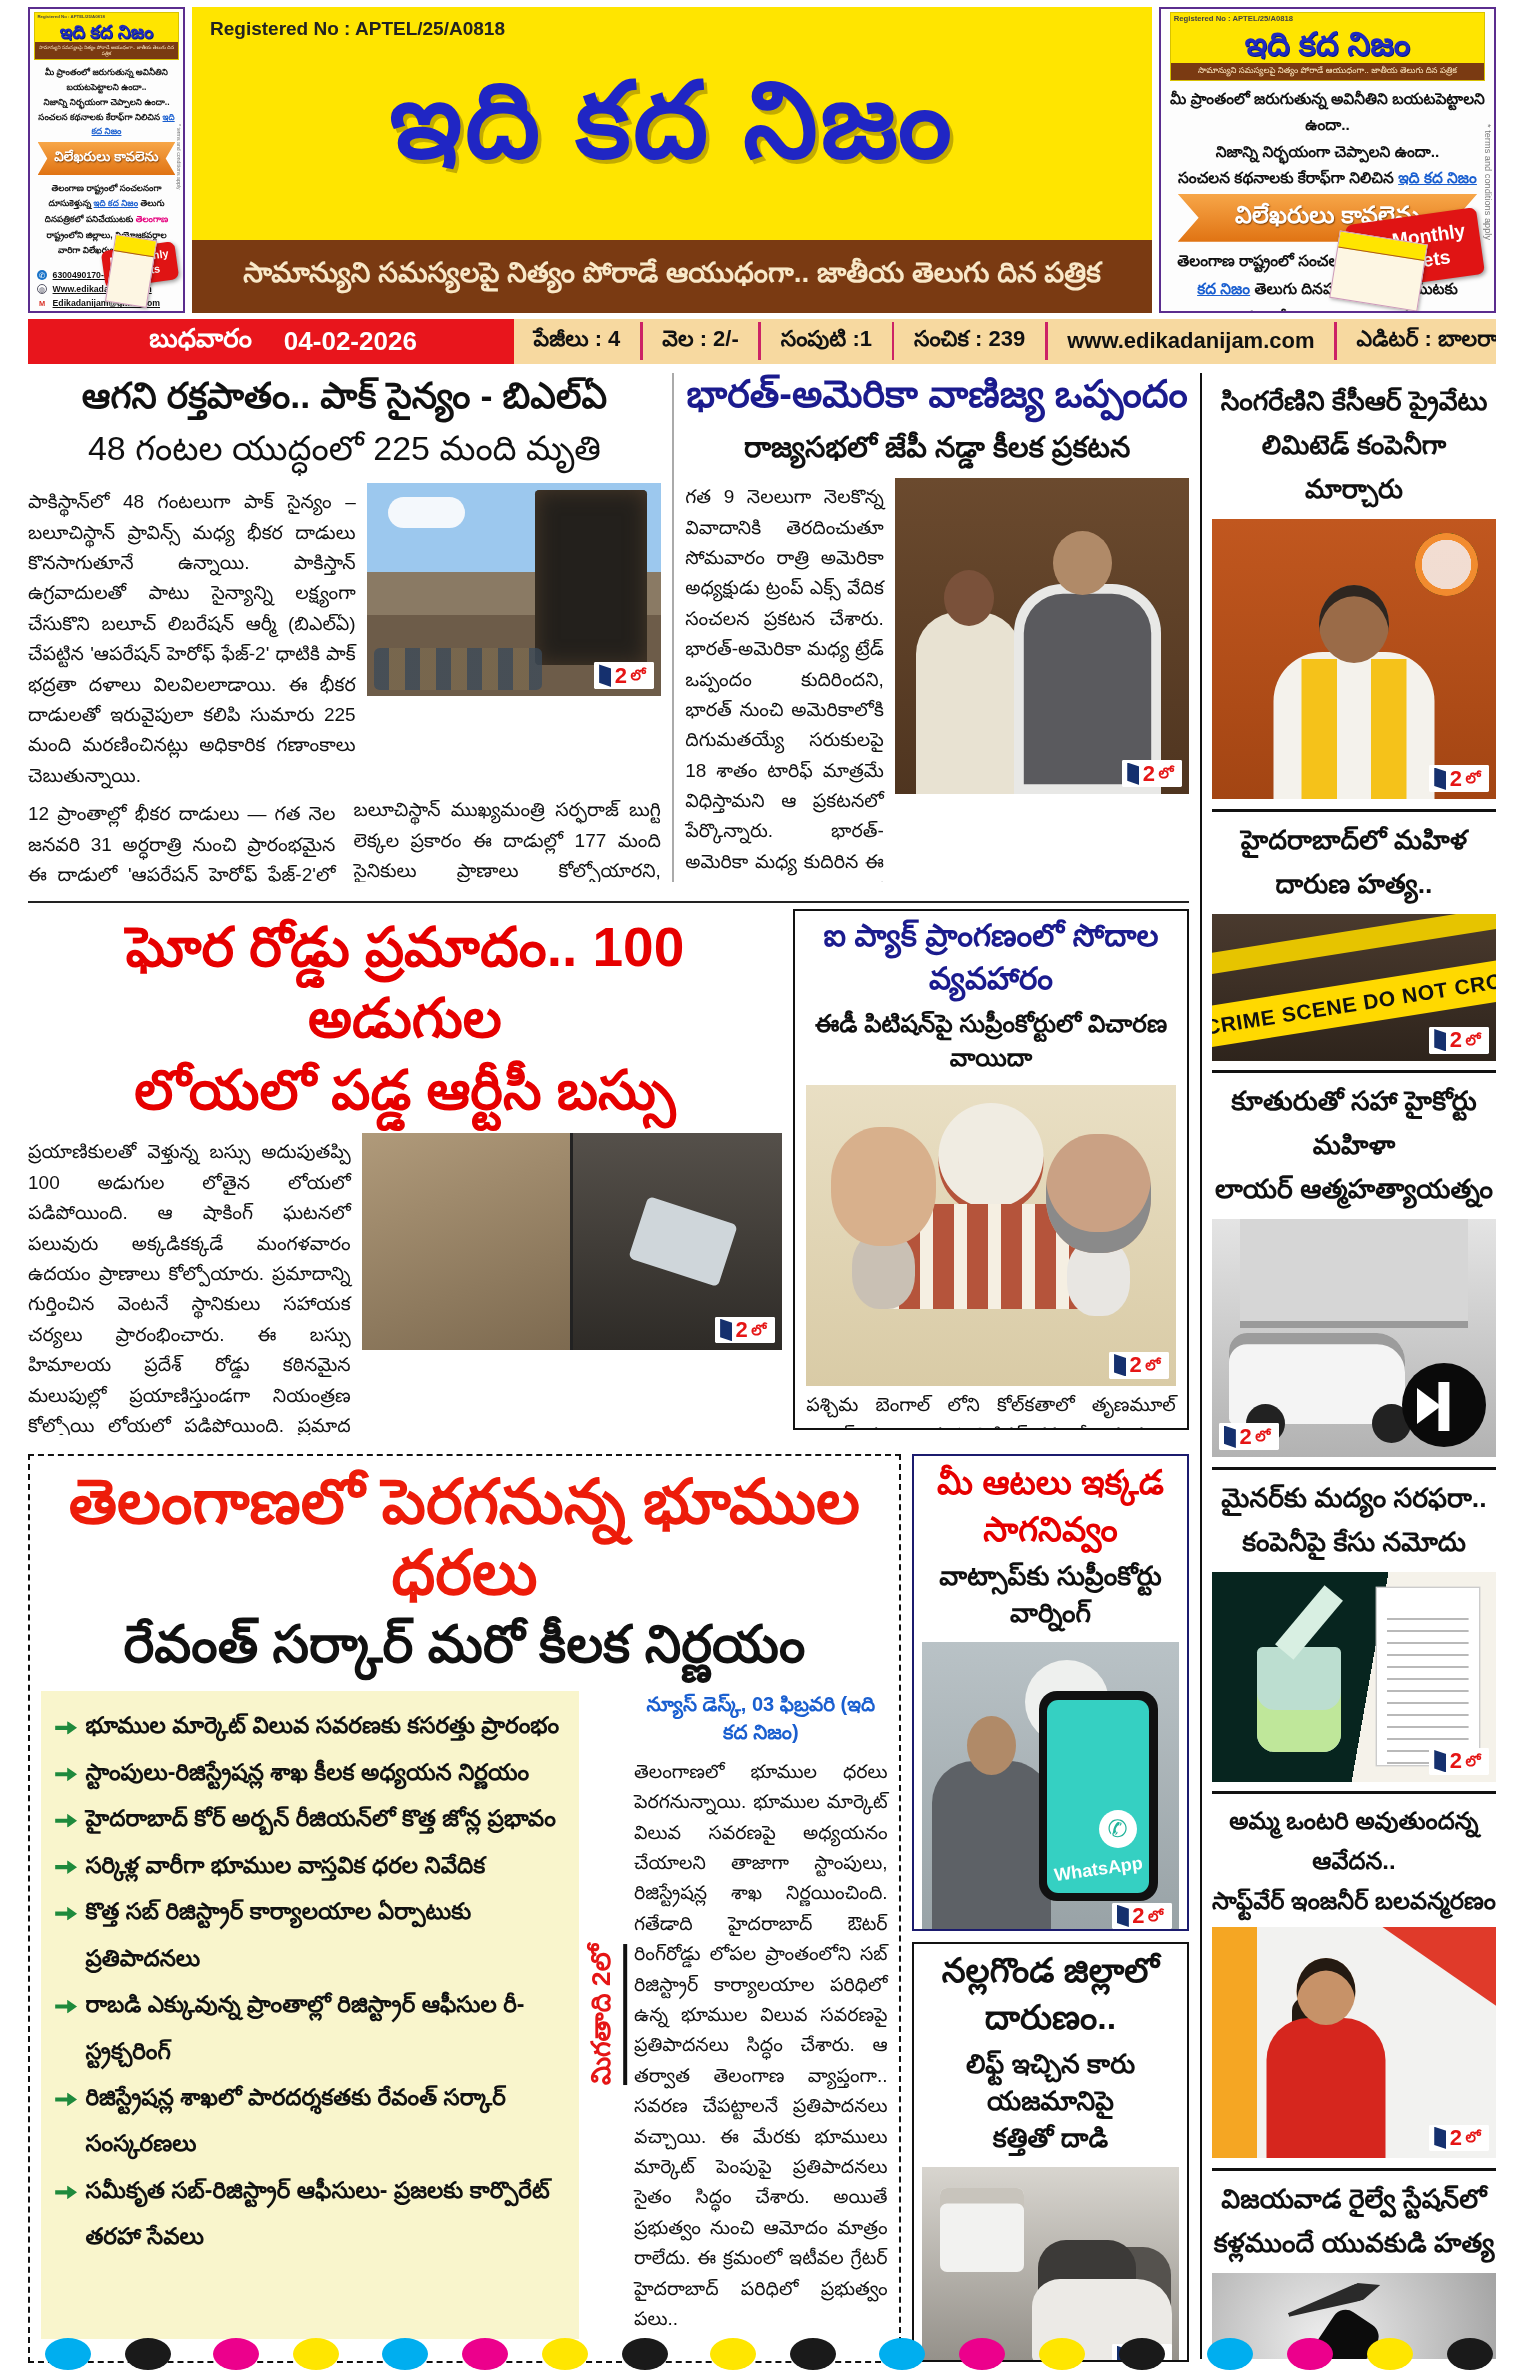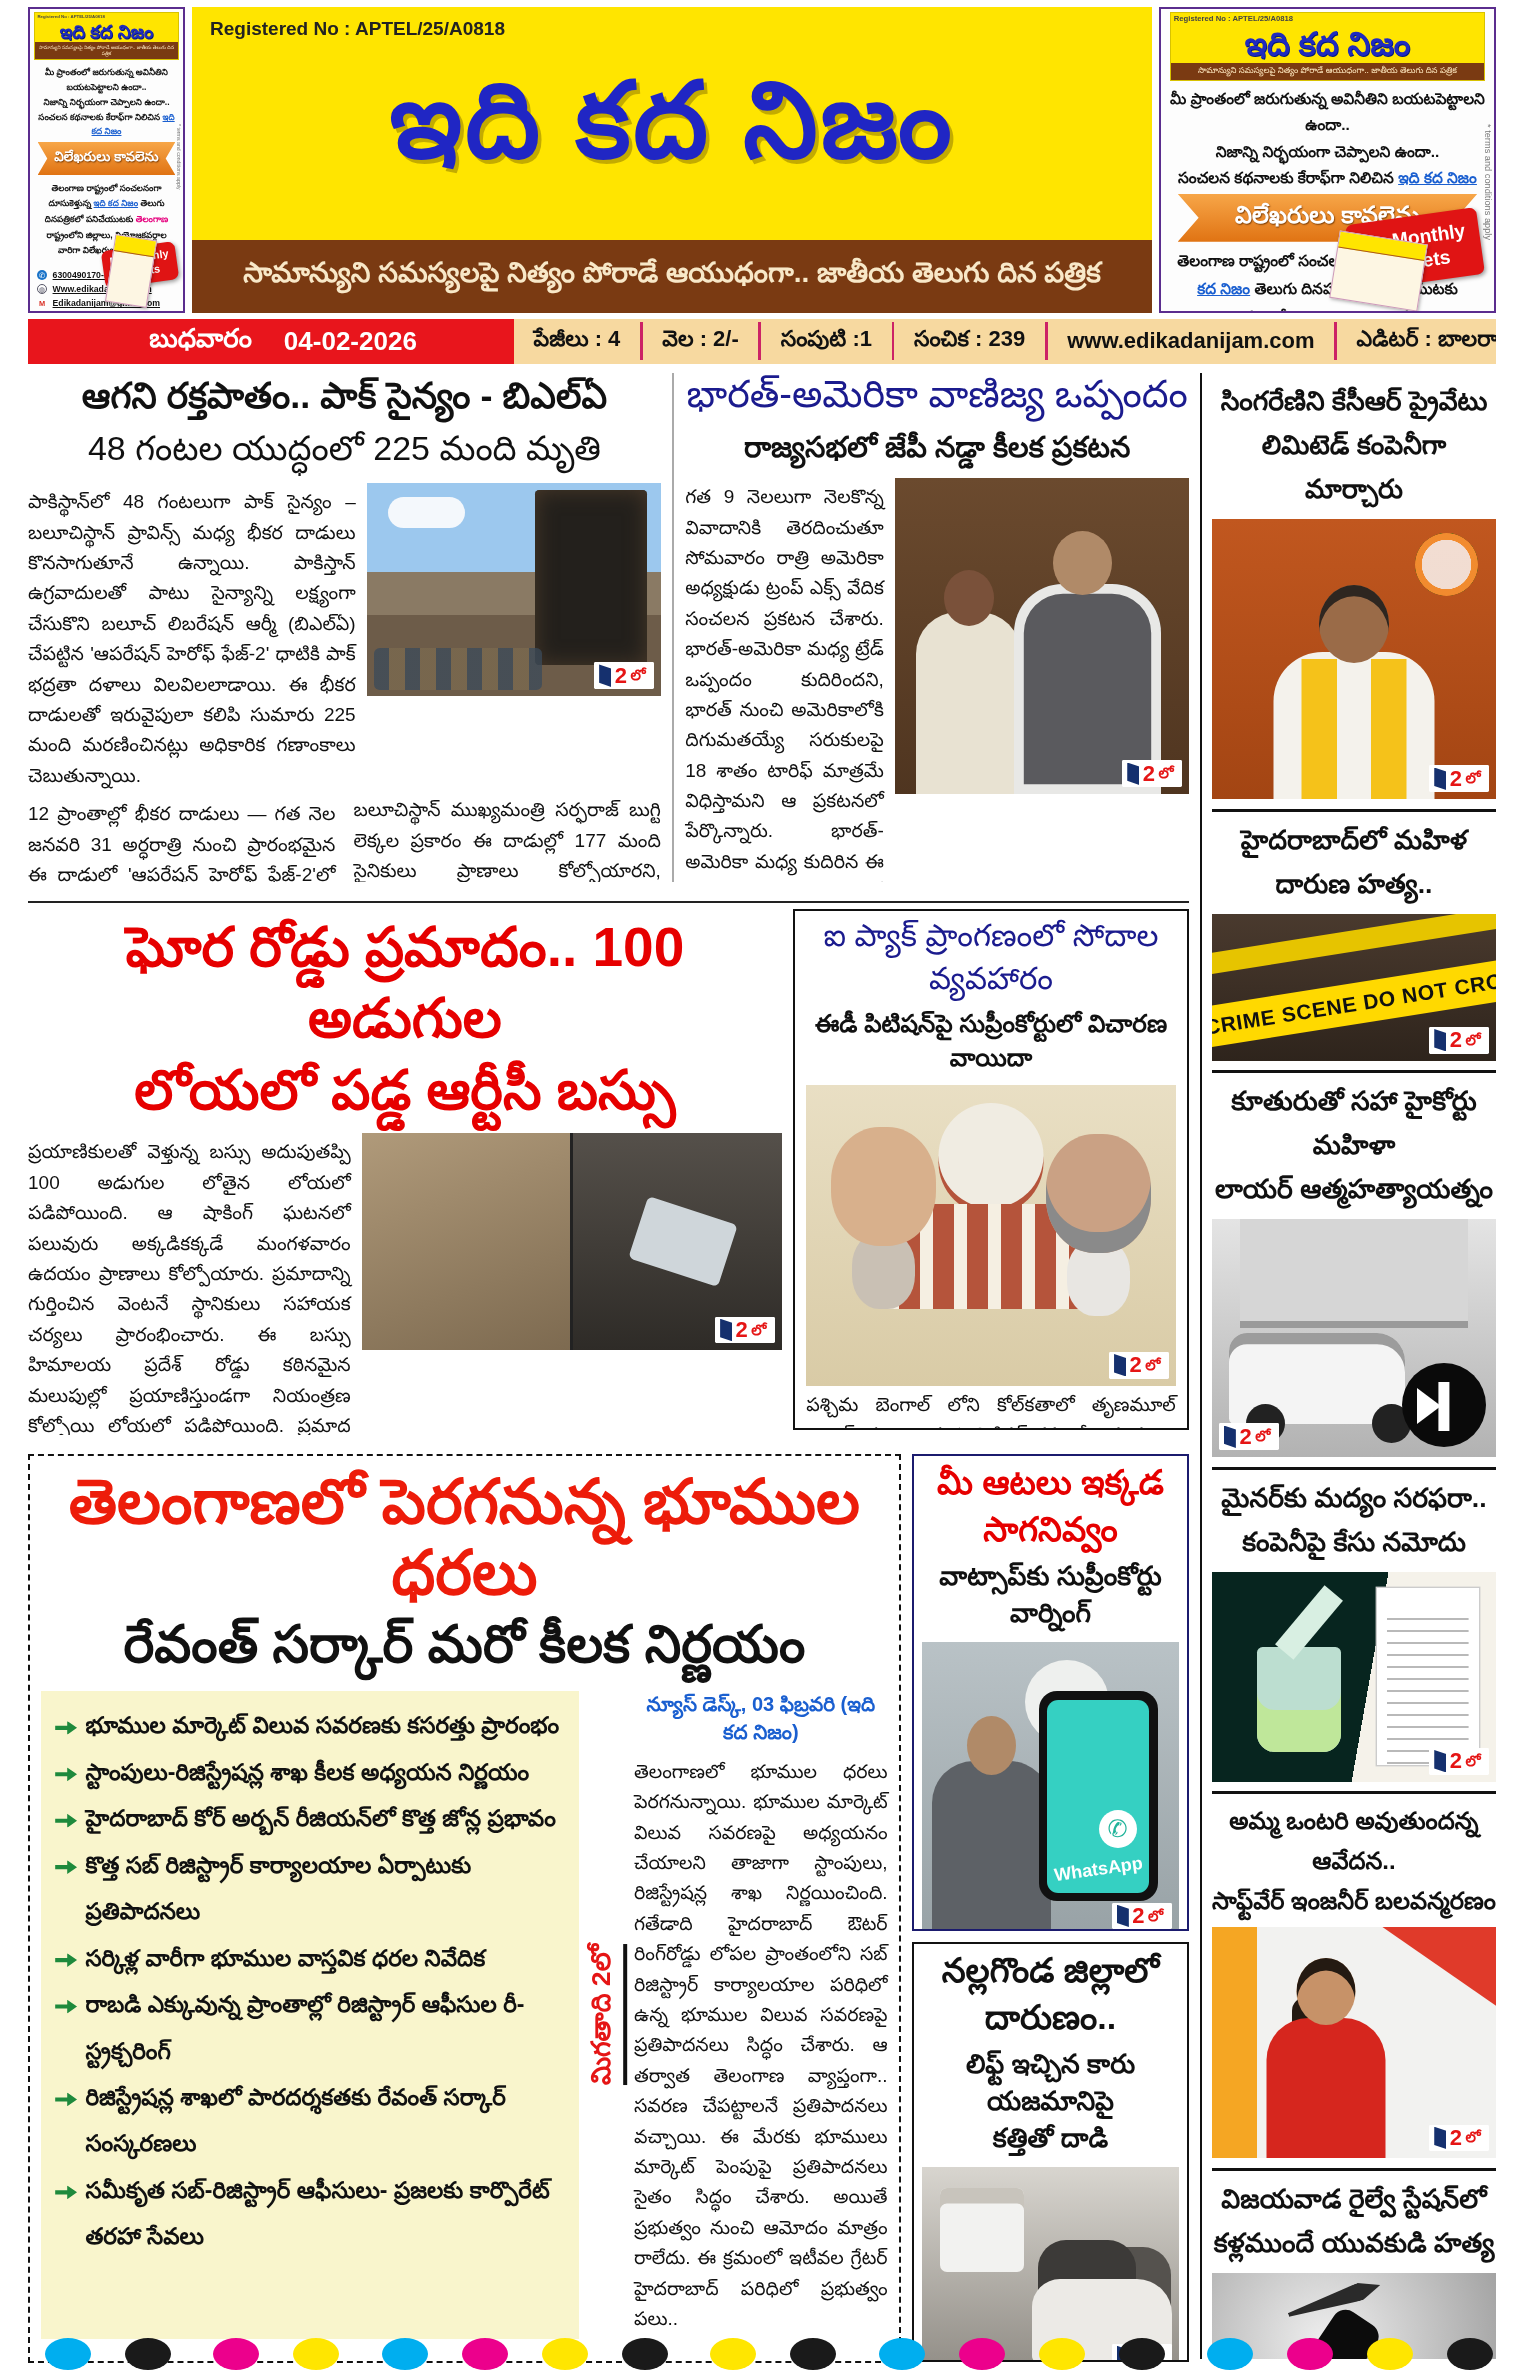--- a/index.html
+++ b/index.html
@@ -58,21 +58,21 @@
   .row2{border-top:2.8px solid #222;padding-top:5.6px;}
   .art-bus{width:754px;height:526px;}
   .art-ipack{width:396px;height:521px;border:2.8px solid #111;padding:7px 11.2px;}
   .art-land{width:873px;height:909px;border:2.8px dashed #111;padding:4.2px 11.2px;}
   .mid-stack{width:277px;display:flex;flex-direction:column;gap:11.2px;flex:none;}
   .art-wa{height:477px;border:2.8px solid #1b1b6e;padding:5.6px 8.4px;}
   .art-lift{height:420px;border:2.8px solid #111;padding:5.6px 8.4px;}
 
   .kicker{font-size:36px;font-weight:bold;text-align:center;margin:1.4px 0 4.2px;}
   .head-xl{font-size:34px;font-weight:normal;text-align:center;margin:0 0 7px;}
-  .head-blue{color:#1b1b8e;font-size:38px;text-align:center;font-weight:normal;margin:0 0 5.6px;}
+  .head-blue{color:#1b1b8e;font-size:38px;text-align:center;font-weight:bold;margin:0 0 5.6px;}
   .sub-black{font-size:29px;text-align:center;font-weight:bold;margin:0 0 7px;}
   .head-red-xl{color:#e60000;font-size:55px;text-align:center;font-weight:bold;line-height:1.3;margin:2.8px 0 7px;}
   .head-red-huge{color:#ed1c0a;font-size:62px;text-align:center;font-weight:bold;margin:5.6px 0 0;line-height:1.15;}
   .sub-huge{font-size:52px;text-align:center;font-weight:bold;margin:5.6px 0 2.8px;}
   .head-mid-red{color:#e60000;font-size:34px;font-weight:bold;text-align:center;margin:1.4px 0 4.2px;}
   .sub-mid{font-size:26.6px;font-weight:bold;text-align:center;margin:0 0 7px;}
   .body-text{font-size:19px;line-height:1.6;text-align:justify;margin:4.2px 0;}
   .flow{display:flex;gap:11.2px;align-items:flex-start;}
   .cols-2{column-count:2;column-gap:18px;}
 
@@ -383,25 +383,25 @@
               <li>
                   <span class="finger"></span>
                   <span>స్టాంపులు-రిజిస్ట్రేషన్ల శాఖ కీలక అధ్యయన నిర్ణయం</span>
                 </li>
               <li>
                   <span class="finger"></span>
                   <span>హైదరాబాద్ కోర్ అర్బన్ రీజియన్‌లో కొత్త జోన్ల ప్రభావం</span>
                 </li>
               <li>
                   <span class="finger"></span>
+                  <span>సర్కిళ్ల వారీగా భూముల వాస్తవిక ధరల నివేదిక</span>
+                </li>
+              <li>
+                  <span class="finger"></span>
                   <span>కొత్త సబ్ రిజిస్ట్రార్ కార్యాలయాల ఏర్పాటుకు ప్రతిపాదనలు</span>
-                </li>
-              <li>
-                  <span class="finger"></span>
-                  <span>సర్కిళ్ల వారీగా భూముల వాస్తవిక ధరల నివేదిక</span>
                 </li>
               <li>
                   <span class="finger"></span>
                   <span>రాబడి ఎక్కువున్న ప్రాంతాల్లో రిజిస్ట్రార్ ఆఫీసుల రీ-స్ట్రక్చరింగ్</span>
                 </li>
               <li>
                   <span class="finger"></span>
                   <span>రిజిస్ట్రేషన్ల శాఖలో పారదర్శకతకు రేవంత్ సర్కార్ సంస్కరణలు</span>
                 </li>
               <li>

